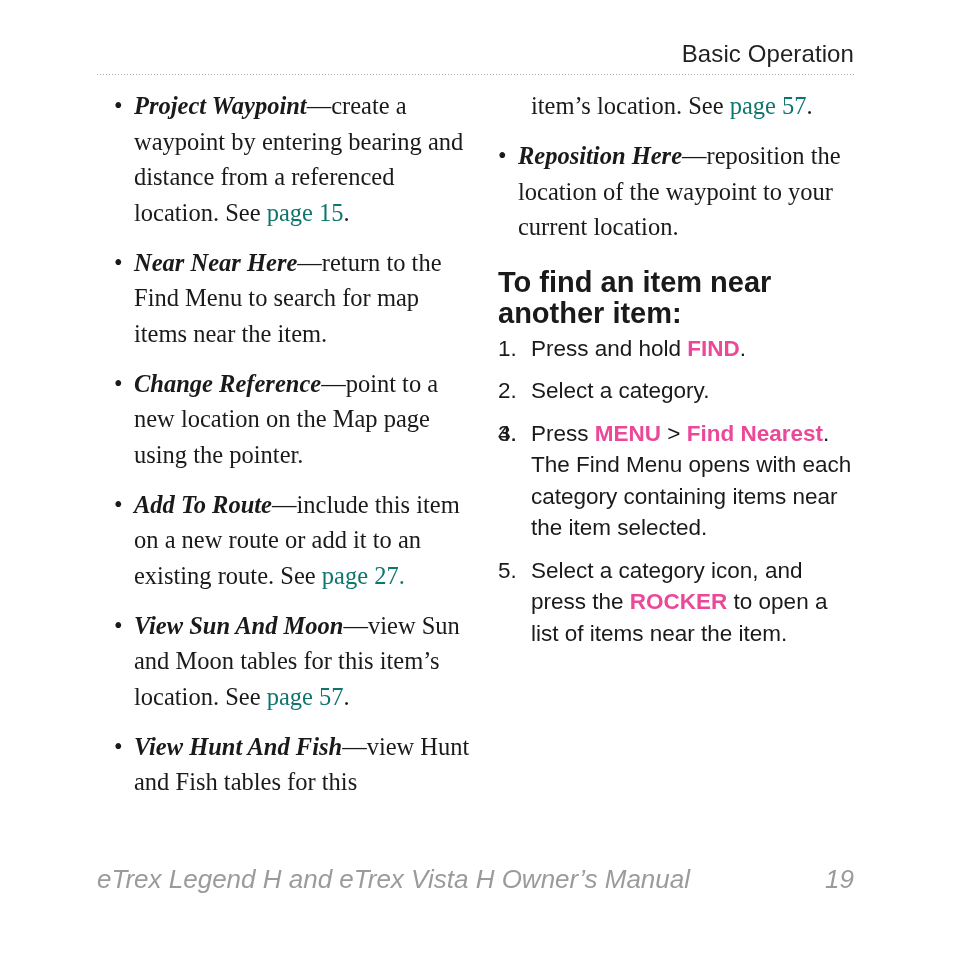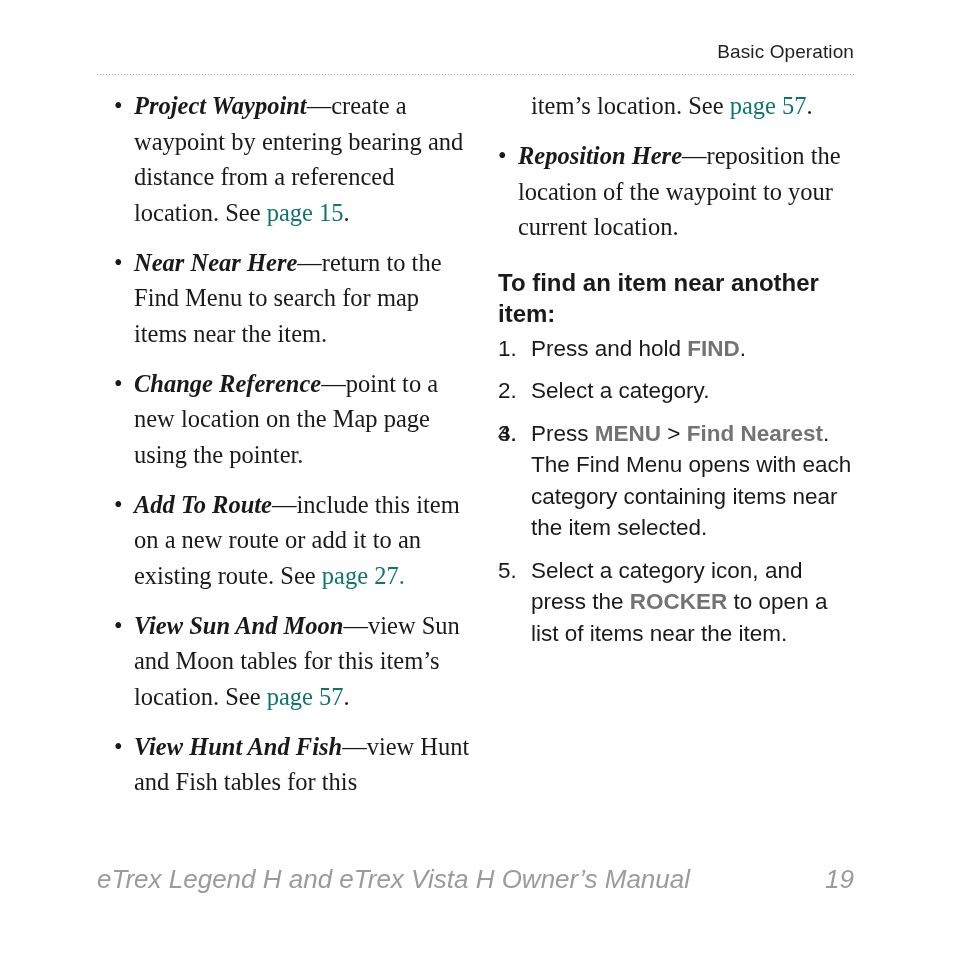--- a/index.html
+++ b/index.html
@@ -25,21 +25,21 @@
   
   .header {
     position: absolute;
     left: 97px;
     top: 42px;
     width: 757px;
     text-align: right;
   }
   .header-title {
     font-family: "Liberation Sans", "DejaVu Sans", sans-serif;
-    font-size: 19px;
+    font-size: 24px;
     font-weight: 400;
     color: #221f1f;
     letter-spacing: 0.1px;
     line-height: 1;
   }
   .header-rule {
     position: absolute;
     left: 97px;
     top: 74px;
     width: 757px;
@@ -104,21 +104,21 @@
     padding-left: 35px;
     font-size: 24.5px;
     line-height: 35.5px;
     color: #1a1a1a;
   }
 
   
   .proc-heading {
     font-family: "Liberation Sans", "DejaVu Sans", sans-serif;
     font-weight: bold;
-    font-size: 24px;
+    font-size: 29px;
     line-height: 31px;
     color: #1a1a1a;
     margin: 22px 0 4px 0;
     padding-left: 2px;
     max-width: 346px;
   }
 
   
   ol.steps {
     list-style: none;
@@ -139,21 +139,21 @@
     position: absolute;
     left: 2px;
     top: 0;
     width: 28px;
     font-size: 22.5px;
     line-height: 31.5px;
     color: #1a1a1a;
   }
   .key {
     font-weight: bold;
-    color: #737373;
+    color: #ec4899;
   }
 
   
   .footer {
     position: absolute;
     left: 97px;
     top: 866px;
     width: 757px;
     display: flex;
     justify-content: space-between;

